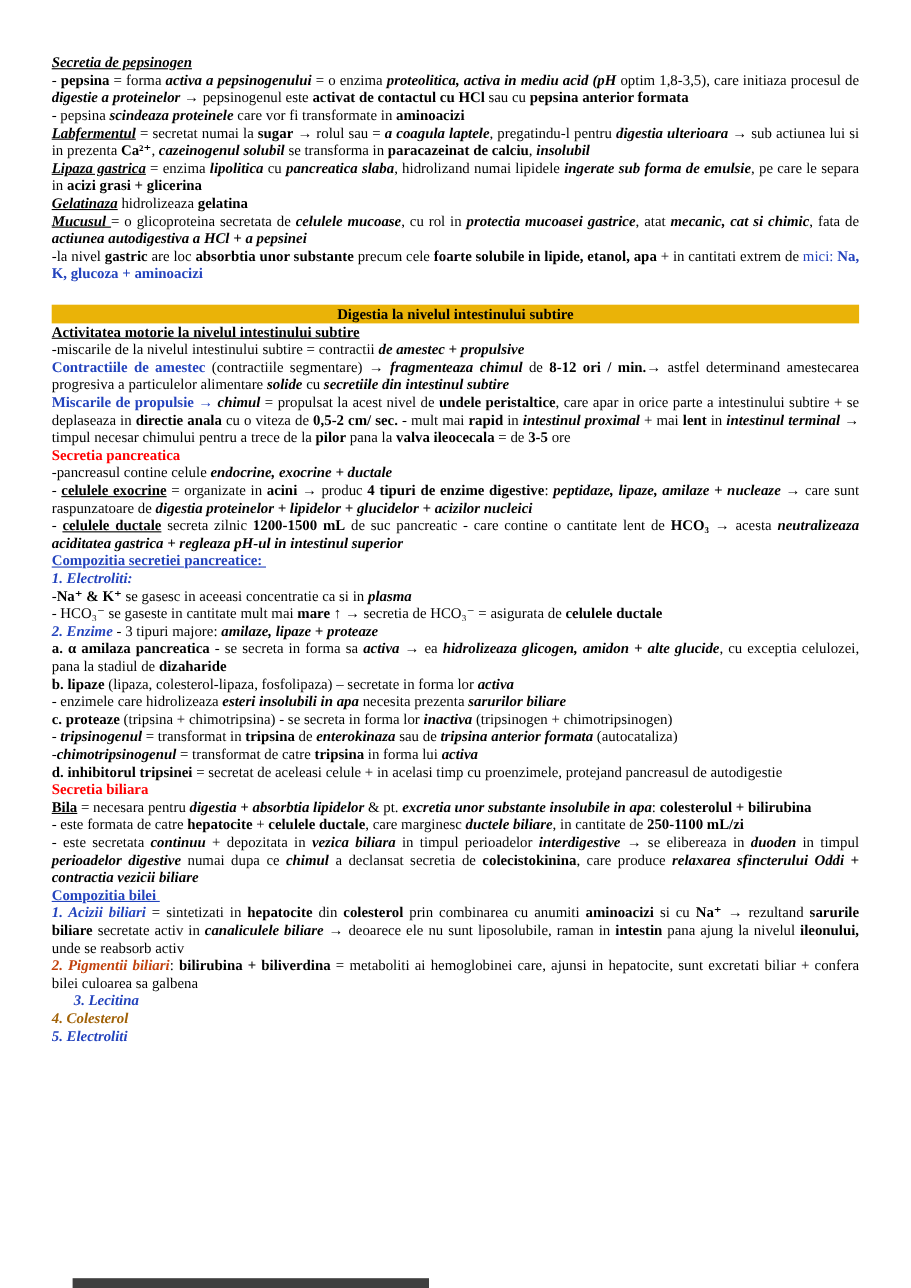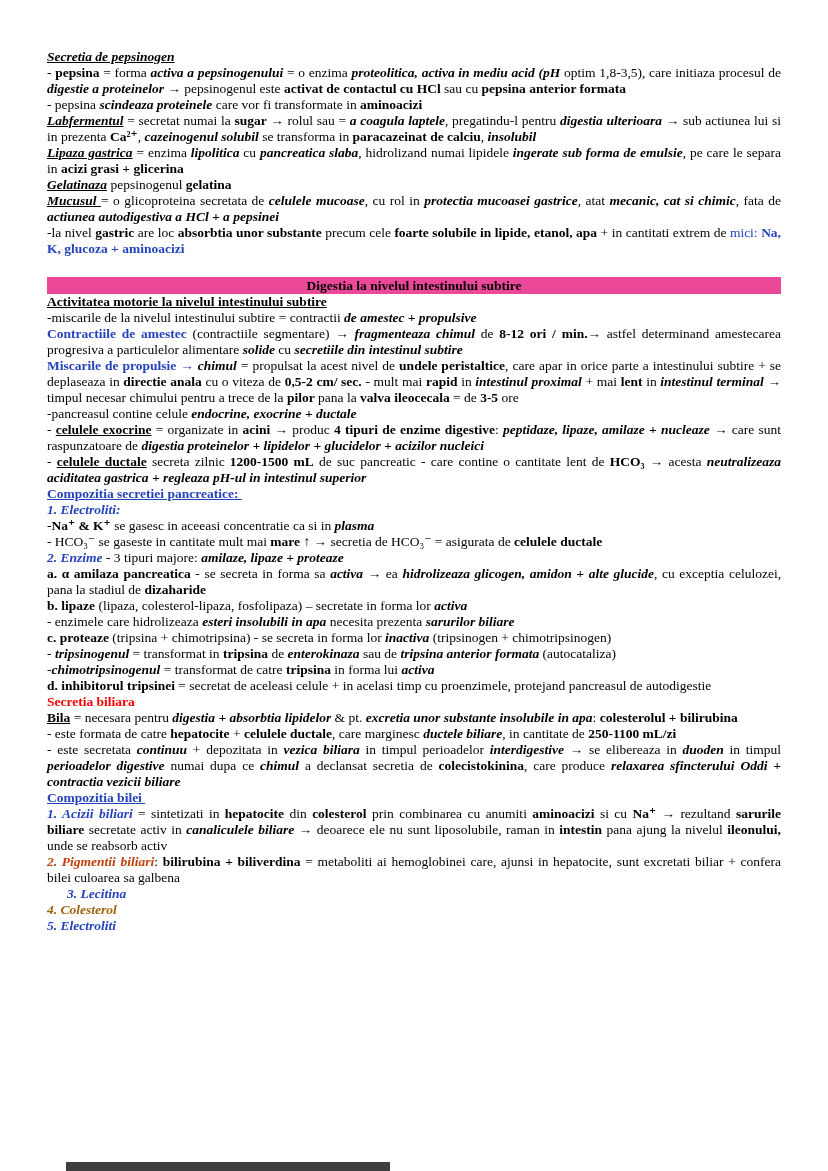--- a/index.html
+++ b/index.html
@@ -42,29 +42,30 @@
 </head>
 <body>
 
 <div class="page-inner">
   <div id="doc">
       <div class="para"><span class="b i u">Secretia de pepsinogen</span></div>
       <div class="para"><span>- </span><span class="b">pepsina</span><span> = forma </span><span class="b i">activa a pepsinogenului</span><span> = o enzima </span><span class="b i">proteolitica, activa in mediu acid (pH</span><span> optim 1,8-3,5), care initiaza procesul de </span><span class="b i">digestie a proteinelor</span><span> → pepsinogenul este </span><span class="b">activat de contactul cu HCl</span><span> sau cu </span><span class="b">pepsina anterior formata</span></div>
       <div class="para"><span>- pepsina </span><span class="b i">scindeaza proteinele</span><span> care vor fi transformate in </span><span class="b">aminoacizi</span></div>
       <div class="para"><span class="b i u">Labfermentul</span><span> = secretat numai la </span><span class="b">sugar</span><span> → rolul sau = </span><span class="b i">a coagula laptele</span><span>, pregatindu-l pentru </span><span class="b i">digestia ulterioara</span><span> → sub actiunea lui si in prezenta </span><span class="b">Ca²⁺</span><span>, </span><span class="b i">cazeinogenul solubil</span><span> se transforma in </span><span class="b">paracazeinat de calciu</span><span>, </span><span class="b i">insolubil</span></div>
       <div class="para"><span class="b i u">Lipaza gastrica</span><span> = enzima </span><span class="b i">lipolitica</span><span> cu </span><span class="b i">pancreatica slaba</span><span>, hidrolizand numai lipidele </span><span class="b i">ingerate sub forma de emulsie</span><span>, pe care le separa in </span><span class="b">acizi grasi + glicerina</span></div>
-      <div class="para"><span class="b i u">Gelatinaza</span><span> pepsinogenul </span><span class="b">gelatina</span></div>
+      <div class="para"><span class="b i u">Gelatinaza</span><span> hidrolizeaza </span><span class="b">gelatina</span></div>
       <div class="para"><span class="b i u">Mucusul </span><span>= o glicoproteina secretata de </span><span class="b i">celulele mucoase</span><span>, cu rol in </span><span class="b i">protectia mucoasei gastrice</span><span>, atat </span><span class="b i">mecanic, cat si chimic</span><span>, fata de </span><span class="b i">actiunea autodigestiva a HCl + a pepsinei</span></div>
       <div class="para"><span>-la nivel </span><span class="b">gastric</span><span> are loc </span><span class="b">absorbtia unor substante</span><span> precum cele </span><span class="b">foarte solubile in lipide, etanol, apa</span><span> + in cantitati extrem de </span><span style="color: rgb(35, 67, 189);">mici: </span><span class="b" style="color: rgb(35, 67, 189);">Na, K, glucoza + aminoacizi</span></div>
       <div class="para spacer"></div>
-      <div class="para highlight" style="background: #ec4899;"><span class="b">Digestia la nivelul intestinului subtire</span></div>
+      <div class="para highlight" style="background: #eab308;"><span class="b">Digestia la nivelul intestinului subtire</span></div>
       <div class="para"><span class="b u">Activitatea motorie la nivelul intestinului subtire</span></div>
       <div class="para"><span>-miscarile de la nivelul intestinului subtire = contractii </span><span class="b i">de amestec + propulsive</span></div>
       <div class="para"><span class="b" style="color: rgb(35, 67, 189);">Contractiile de amestec</span><span> (contractiile segmentare) → </span><span class="b i">fragmenteaza chimul</span><span> de </span><span class="b">8-12 ori / min.</span><span>→ astfel determinand amestecarea progresiva a particulelor alimentare </span><span class="b i">solide</span><span> cu </span><span class="b i">secretiile din intestinul subtire</span></div>
       <div class="para"><span class="b" style="color: rgb(35, 67, 189);">Miscarile de propulsie</span><span class="b" style="color: rgb(35, 67, 189);"> → </span><span class="b i">chimul</span><span> = propulsat la acest nivel de </span><span class="b">undele peristaltice</span><span>, care apar in orice parte a intestinului subtire + se deplaseaza in </span><span class="b">directie anala</span><span> cu o viteza de </span><span class="b">0,5-2 cm/ sec.</span><span> - mult mai </span><span class="b">rapid</span><span> in </span><span class="b i">intestinul proximal</span><span> + mai </span><span class="b">lent</span><span> in </span><span class="b i">intestinul terminal</span><span> → timpul necesar chimului pentru a trece de la </span><span class="b">pilor</span><span> pana la </span><span class="b">valva ileocecala</span><span> = de </span><span class="b">3-5</span><span> ore</span></div>
+      <div class="para"><span class="b" style="color: rgb(255, 0, 0);">Secretia pancreatica</span></div>
       <div class="para"><span>-pancreasul contine celule </span><span class="b i">endocrine, exocrine + ductale</span></div>
       <div class="para"><span>- </span><span class="b u">celulele exocrine</span><span> = organizate in </span><span class="b">acini</span><span> → produc </span><span class="b">4 tipuri de enzime digestive</span><span>: </span><span class="b i">peptidaze, lipaze, amilaze + nucleaze</span><span> → care sunt raspunzatoare de </span><span class="b i">digestia proteinelor + lipidelor + glucidelor + acizilor nucleici</span></div>
       <div class="para"><span>- </span><span class="b u">celulele ductale</span><span> secreta zilnic </span><span class="b">1200-1500 mL</span><span> de suc pancreatic - care contine o cantitate lent de </span><span class="b">HCO₃</span><span> → acesta </span><span class="b i">neutralizeaza aciditatea gastrica + regleaza pH-ul in intestinul superior</span></div>
       <div class="para"><span class="b u" style="color: rgb(35, 67, 189);">Compozitia secretiei pancreatice: </span></div>
       <div class="para"><span class="b i" style="color: rgb(35, 67, 189);">1. Electroliti:</span></div>
       <div class="para"><span>-</span><span class="b">Na⁺ &amp; K⁺</span><span> se gasesc in aceeasi concentratie ca si in </span><span class="b i">plasma</span></div>
       <div class="para"><span>- HCO₃⁻ se gaseste in cantitate mult mai </span><span class="b">mare</span><span class="b"> ↑</span><span> → secretia de HCO₃⁻ = asigurata de </span><span class="b">celulele ductale</span></div>
       <div class="para"><span class="b i" style="color: rgb(35, 67, 189);">2. Enzime</span><span> - 3 tipuri majore: </span><span class="b i">amilaze, lipaze + proteaze</span></div>
       <div class="para"><span class="b">a. α amilaza pancreatica</span><span> - se secreta in forma sa </span><span class="b i">activa</span><span> → ea </span><span class="b i">hidrolizeaza glicogen, amidon + alte glucide</span><span>, cu exceptia celulozei, pana la stadiul de </span><span class="b">dizaharide</span></div>
       <div class="para"><span class="b">b. lipaze</span><span> (lipaza, colesterol-lipaza, fosfolipaza) – secretate in forma lor </span><span class="b i">activa</span></div>

